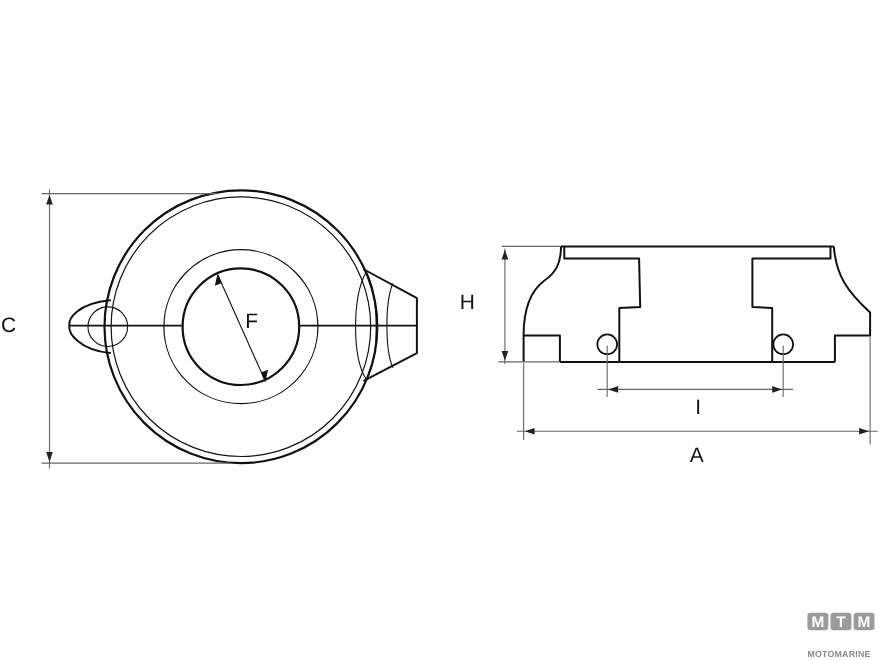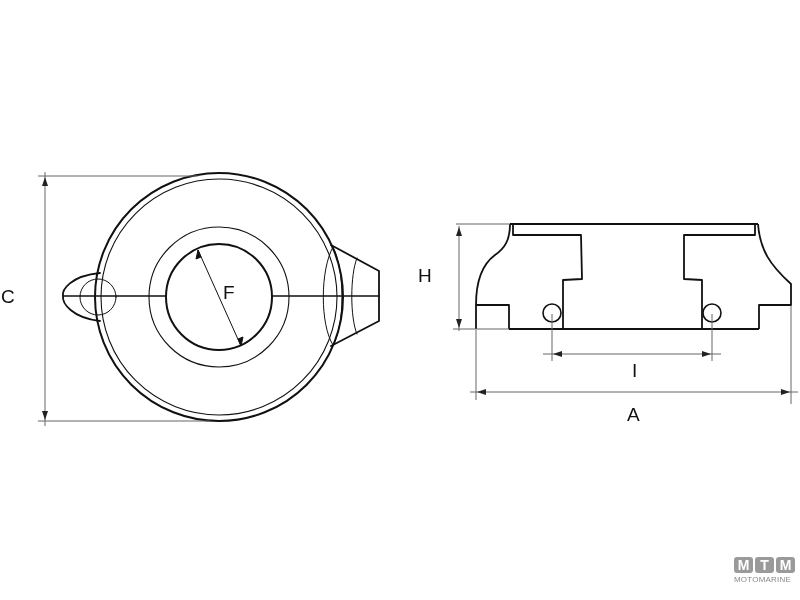--- a/index.html
+++ b/index.html
@@ -2,21 +2,21 @@
 <html><head>
   <meta charset="utf-8">
   <style>
     html, body { margin: 0; padding: 0; background: #ffffff; }
     body { width: 800px; height: 600px; position: relative; overflow: hidden; font-family: "Liberation Sans", sans-serif; }
     #drawing { position: absolute; left: 0; top: 0; width: 800px; height: 600px; }
     .lbl { position: absolute; font-family: "Liberation Sans", sans-serif; font-size: 19px; color: #111; line-height: 1; }
     .logo { position: absolute; left: 734px; top: 557px; width: 62px; }
     .logo .boxes { display: flex; gap: 2px; }
     .logo .box { width: 19px; height: 16px; background: #9a9a9a; border-radius: 3px; color: #fff; font-size: 14px; font-weight: bold; text-align: center; line-height: 16px; font-family: "Liberation Sans", sans-serif; }
-    .logo .brand { font-size: 8px; color: #8a8a8a; letter-spacing: 0.2px; margin-top: 2px; font-family: "Liberation Sans", sans-serif; }
+    .logo .brand { font-size: 8px; color: #8a8a8a; letter-spacing: 0.2px; margin-top: 17px; font-family: "Liberation Sans", sans-serif; font-weight: bold; }
   </style>
 </head>
 <body>
 
 <svg id="drawing" viewBox="0 0 800 600" xmlns="http://www.w3.org/2000/svg">
 
   <g fill="none" stroke="#111" stroke-linecap="round" stroke-linejoin="round">
 
     <path d="M100 273 C 70 276, 62 290, 63 296 C 62 303, 72 318, 100 321" stroke-width="1.8"></path>
     <circle cx="98" cy="297" r="18" stroke-width="1"></circle>

